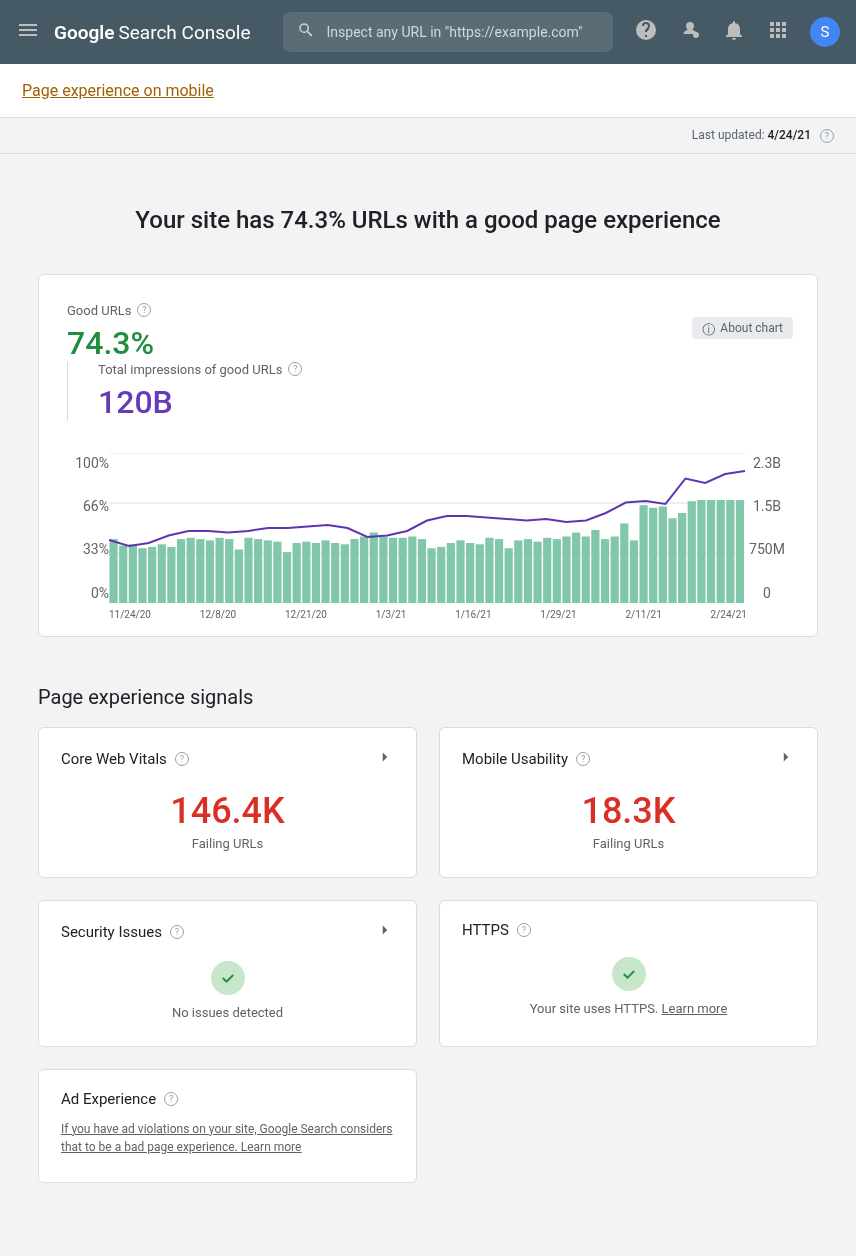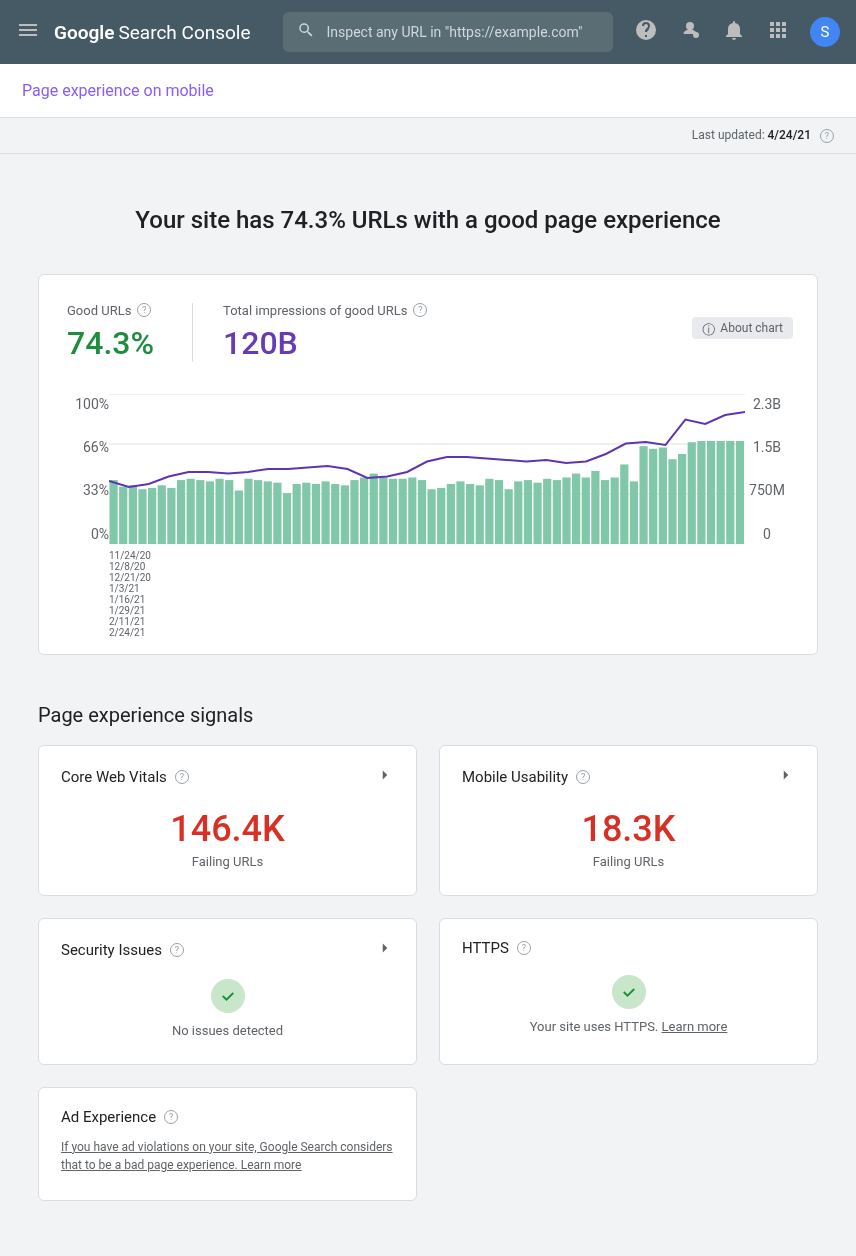--- a/index.html
+++ b/index.html
@@ -26,50 +26,50 @@
   .logo-area{display:flex;align-items:center;gap:4px;margin-left:6px;margin-right:24px;white-space:nowrap;}
   .logo-text-google{font-size:19px;font-weight:600;color:#fff;}
   .logo-text-sc{font-size:19px;color:#fff;font-weight:400;}
   .searchbox{flex:0 0 330px;height:40px;background:#5a6c74;border-radius:6px;display:flex;align-items:center;padding:0 14px;gap:10px;}
   .searchbox input{background:transparent;border:none;outline:none;color:#cfd8dc;font-size:14px;width:100%;}
   .searchbox input::placeholder{color:#cfd8dc;}
   .header-spacer{flex:1;}
   .header-icons{display:flex;align-items:center;gap:20px;}
   .avatar{width:30px;height:30px;border-radius:50%;background:#4285f4;color:#fff;display:flex;align-items:center;justify-content:center;font-size:15px;}
   
-  .subbar{height:54px;background:#fff;border-bottom:1px solid var(--border);display:flex;align-items:center;padding:4px 22px;font-size:16px;color:#8b5cf6;}
+  .subbar{height:54px;background:#fff;border-bottom:1px solid var(--border);display:flex;align-items:center;padding:4px 22px;font-size:16px;color:#a16207;text-decoration:underline;}
   
   .infostrip{padding:10px 22px;text-align:right;font-size:12px;color:var(--subtle);border-bottom:1px solid var(--border);background:var(--bg);}
   .infostrip .date{color:#202124;font-weight:500;}
   
   .content{padding:28px 38px 40px;}
   h1.headline{text-align:center;font-size:24px;font-weight:500;color:#202124;margin:24px 0 40px;}
   .card{background:#fff;border:1px solid var(--border);border-radius:6px;}
   
   .chart-card{padding:28px 28px 16px;position:relative;}
-  .metrics{display:flex;align-items:flex-start;gap:8px;}
+  .metrics{display:flex;align-items:flex-start;gap:0;flex-direction:column;}
   .metric{padding-right:30px;}
   .metric.sep{border-left:1px solid var(--border);padding-left:30px;}
   .metric-label{font-size:13px;color:var(--subtle);display:flex;align-items:center;gap:6px;}
   .metric-value{font-size:32px;font-weight:500;margin-top:6px;}
   .metric-value.green{color:var(--green);}
   .metric-value.purple{color:var(--purple);}
   .about-chip{position:absolute;right:24px;top:42px;background:var(--chip);border-radius:4px;padding:4px 10px;font-size:12px;color:var(--subtle);display:flex;align-items:center;gap:4px;cursor:pointer;}
   .q-icon{width:14px;height:14px;border:1px solid #9aa0a6;border-radius:50%;display:inline-flex;align-items:center;justify-content:center;font-size:9px;color:#9aa0a6;}
   .info-icon{width:14px;height:14px;font-size:13px;color:#5f6368;}
   
   .chart-wrap{margin-top:32px;padding:0 4px;}
   .axis-titles{display:flex;justify-content:space-between;font-size:10px;color:var(--subtle);margin-bottom:2px;padding:0 2px;}
   .chart-flex{display:flex;align-items:stretch;}
   .y-left,.y-right{display:flex;flex-direction:column;justify-content:space-between;font-size:14px;color:var(--subtle);padding:2px 0;height:150px;}
   .y-left{width:38px;text-align:right;}
   .y-right{width:40px;text-align:center;padding-left:4px;}
   .plot{flex:1;height:150px;position:relative;}
   .plot svg{width:100%;height:100%;}
-  .x-axis{display:flex;justify-content:space-between;font-size:10px;color:var(--subtle);margin:6px 38px 0 38px;flex-direction:column;}
+  .x-axis{display:flex;justify-content:space-between;font-size:10px;color:var(--subtle);margin:6px 38px 0 38px;}
   
   .section-title{font-size:20px;color:#202124;margin:48px 0 18px;}
   .grid{display:grid;grid-template-columns:1fr 1fr;gap:22px;}
   .signal-card{padding:20px 22px 26px;}
   .signal-head{display:flex;align-items:center;font-size:15px;color:#202124;gap:8px;}
   .signal-head .chev{margin-left:auto;color:#5f6368;}
   .stat-large{text-align:center;font-size:36px;font-weight:500;color:var(--red);margin-top:20px;}
   .stat-sub{text-align:center;font-size:13px;color:var(--subtle);margin-top:4px;}
   .check-circle{width:34px;height:34px;background:var(--mint);border-radius:50%;margin:18px auto 10px;display:flex;align-items:center;justify-content:center;}
   .check-circle svg{width:18px;height:18px;stroke:var(--green);fill:none;stroke-width:2.5;}

